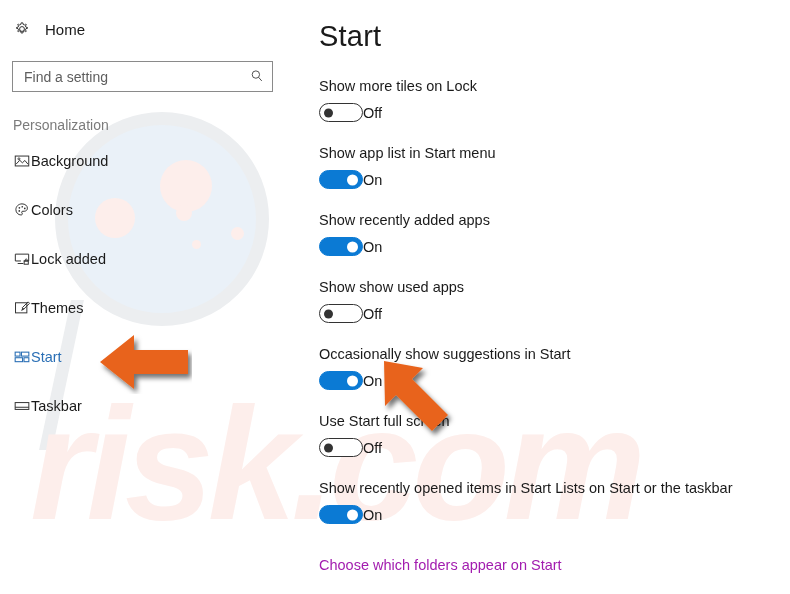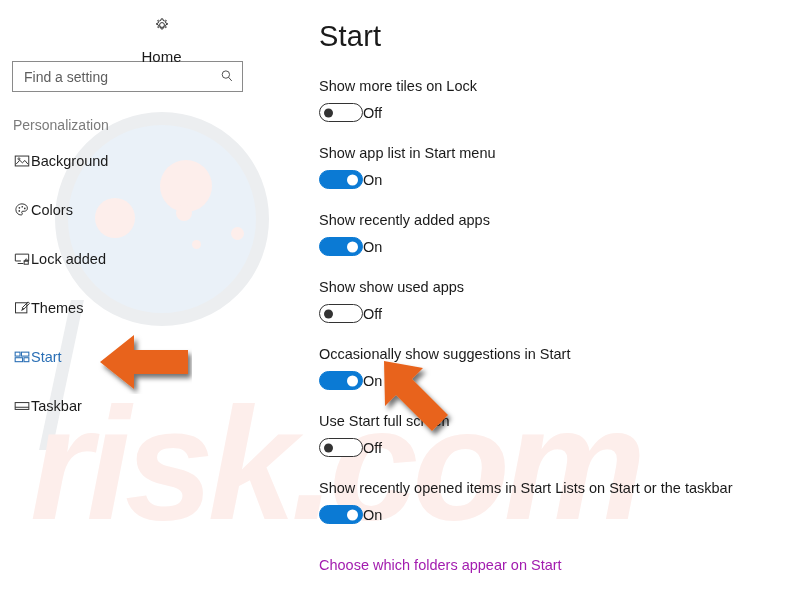--- a/index.html
+++ b/index.html
@@ -94,37 +94,36 @@
     box-sizing: border-box;
   }
 
   
   .home-row {
     display: flex;
     align-items: center;
     height: 26px;
     margin-left: 13px;
     gap: 14px;
-    flex-direction: column;
   }
   .home-label {
     font-size: 15px;
     color: #1a1a1a;
   }
   .icon {
     width: 18px;
     height: 18px;
     flex: 0 0 18px;
     display: block;
   }
 
   
   .search-wrap {
     margin: 19px 0 0 12px;
-    width: 231px;
+    width: 261px;
     height: 31px;
     border: 1px solid #8a8a8a;
     background: #ffffff;
     box-sizing: border-box;
     display: flex;
     align-items: center;
   }
   .search-input {
     border: 0;
     outline: 0;

